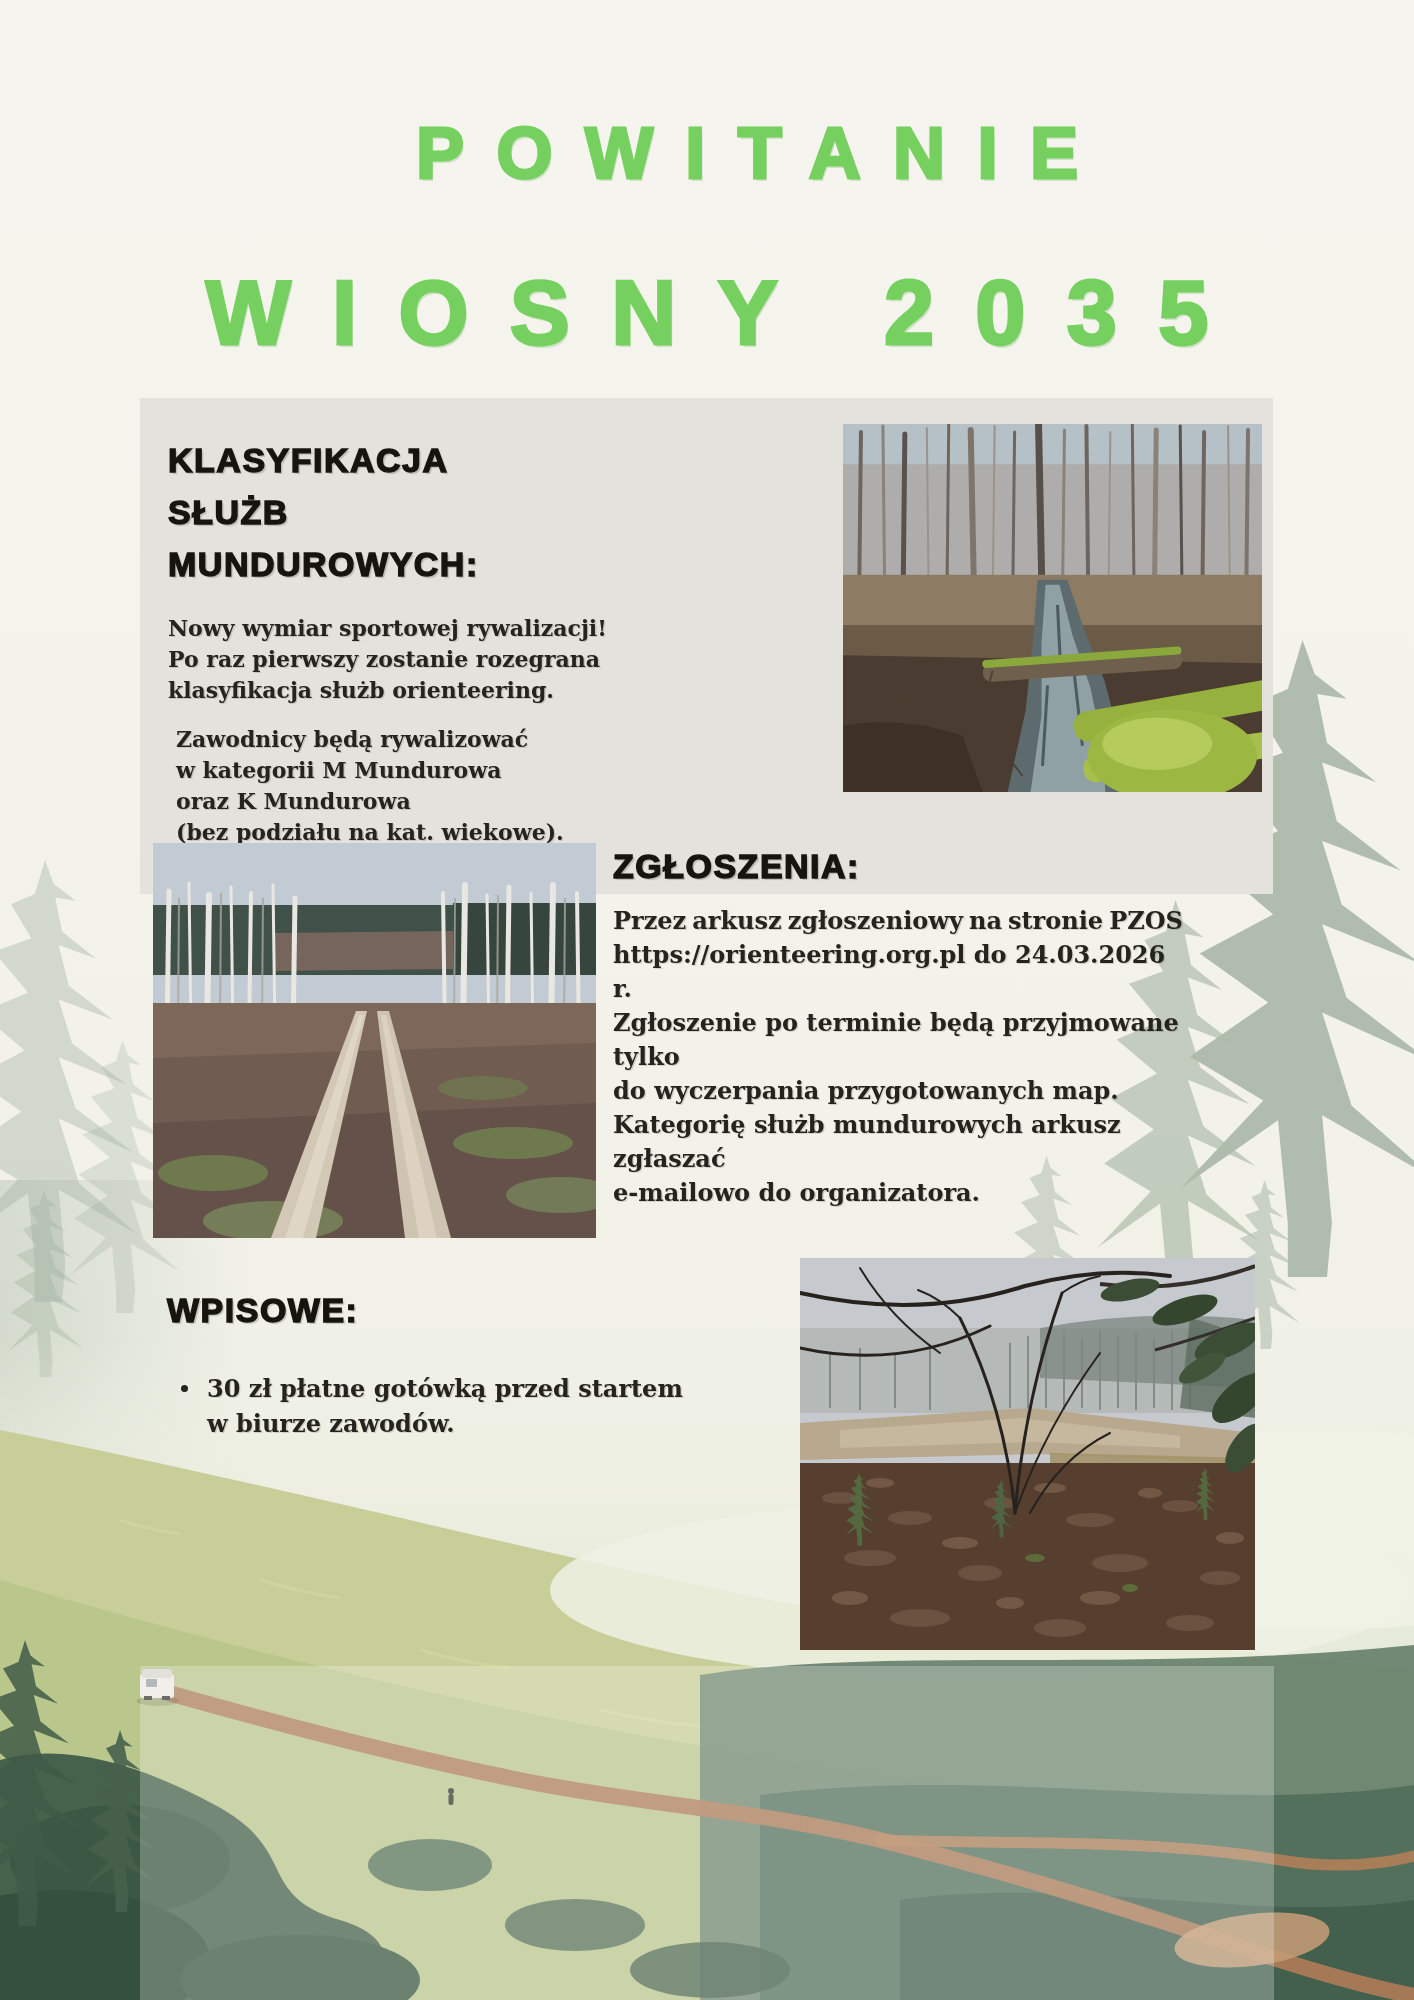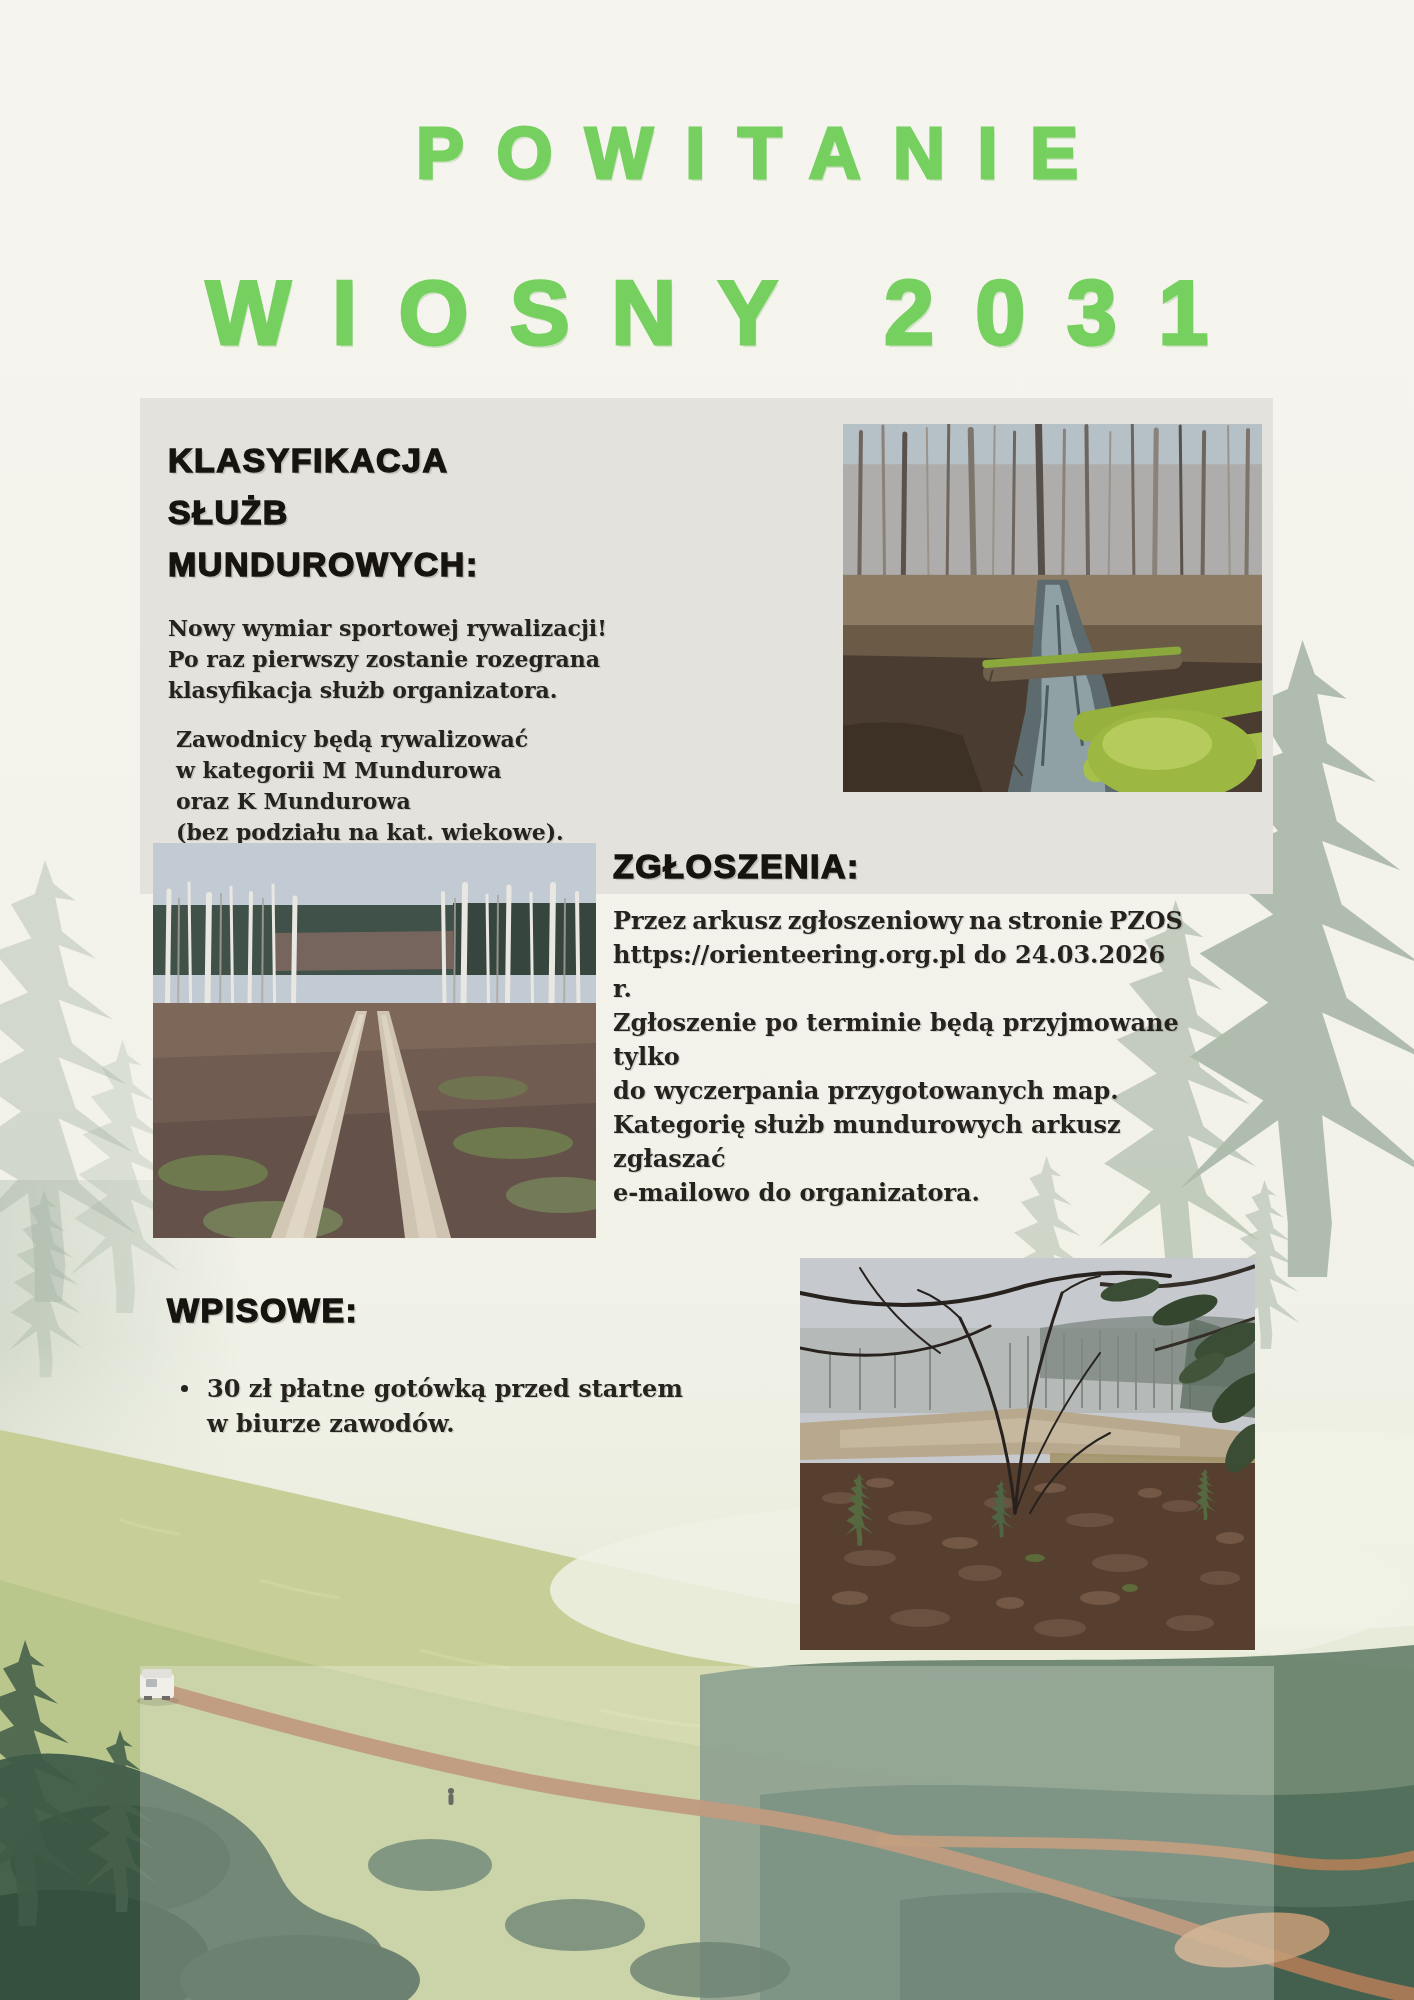--- a/index.html
+++ b/index.html
@@ -128,32 +128,32 @@
     <ellipse cx="430" cy="525" rx="62" ry="26" fill="#4e6a52" opacity="0.9"></ellipse>
     <ellipse cx="575" cy="585" rx="70" ry="26" fill="#47634d" opacity="0.85"></ellipse>
     <ellipse cx="710" cy="630" rx="80" ry="28" fill="#405c49" opacity="0.85"></ellipse>
     <use href="#fir" transform="translate(-30,300) scale(1.1)" fill="#3f5a46" opacity="0.85"></use>
     <use href="#fir" transform="translate(85,390) scale(0.7)" fill="#46614c" opacity="0.9"></use>
   </svg>
 
   <div id="overlay-box" class="abs noint"></div>
 
   <div id="title-line1" class="abs big-title">POWITANIE</div>
-  <div id="title-line2" class="abs big-title">WIOSNY 2031</div>
+  <div id="title-line2" class="abs big-title">WIOSNY 2035</div>
 
   <div id="gray-panel" class="abs">
     <div class="abs h-heading" style="left:28px; top:36px;">
       <div>KLASYFIKACJA</div>
       <div>SŁUŻB</div>
       <div>MUNDUROWYCH:</div>
     </div>
     <div class="abs serif body-sm" style="left:28px; top:215px;">
       <div>Nowy wymiar sportowej rywalizacji!</div>
       <div>Po raz pierwszy zostanie rozegrana</div>
-      <div>klasyfikacja służb organizatora.</div>
+      <div>klasyfikacja służb orienteering.</div>
     </div>
     <div class="abs serif body-sm" style="left:36px; top:326px;">
       <div>Zawodnicy będą rywalizować</div>
       <div>w kategorii M Mundurowa</div>
       <div>oraz K Mundurowa</div>
       <div>(bez podziału na kat. wiekowe).</div>
     </div>
   </div>
 
   <svg id="photo-stream" class="abs photo" viewBox="0 0 420 366" preserveAspectRatio="none" role="img" aria-label="Leśny strumień z omszałymi kłodami wśród bezlistnych drzew">

